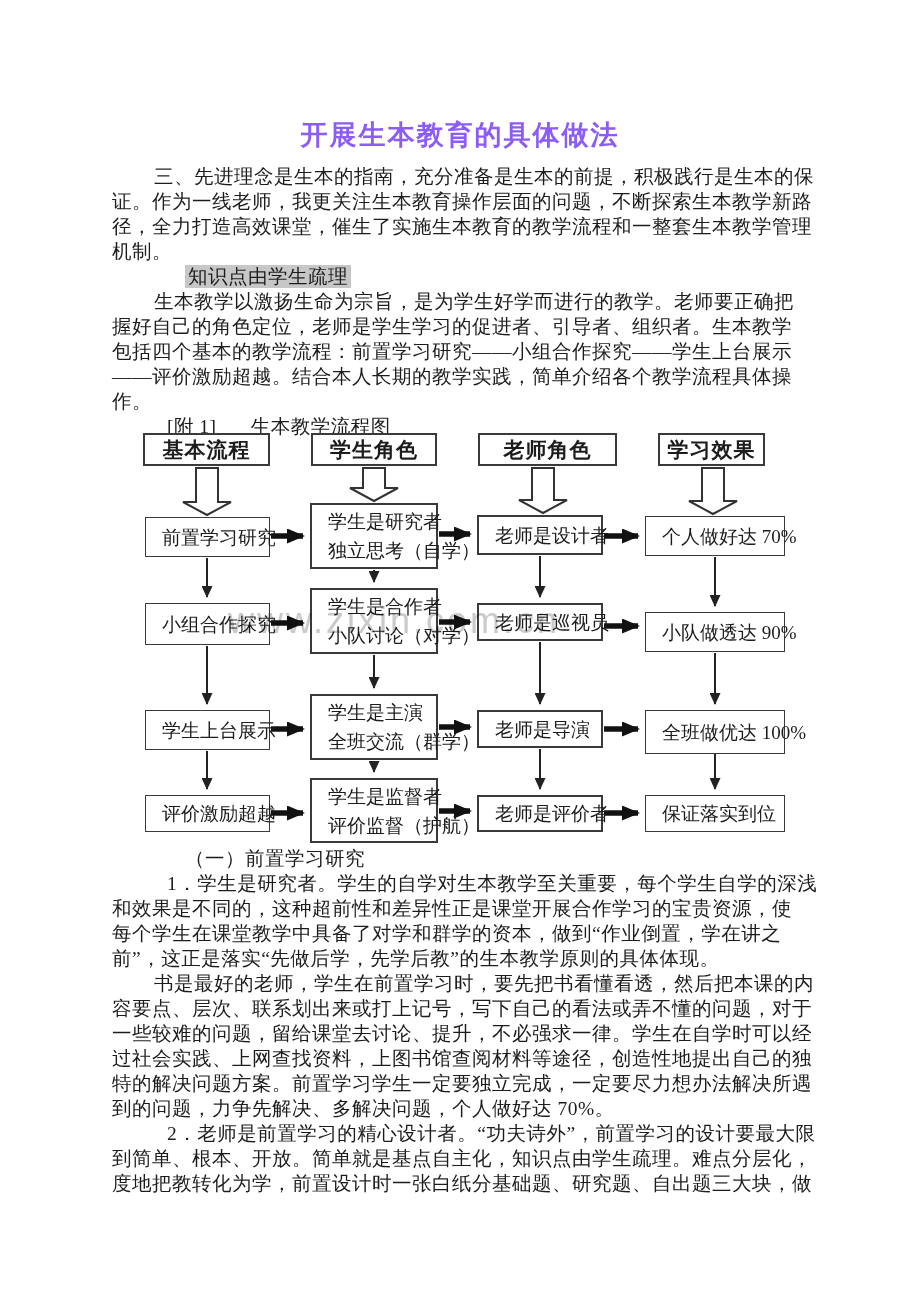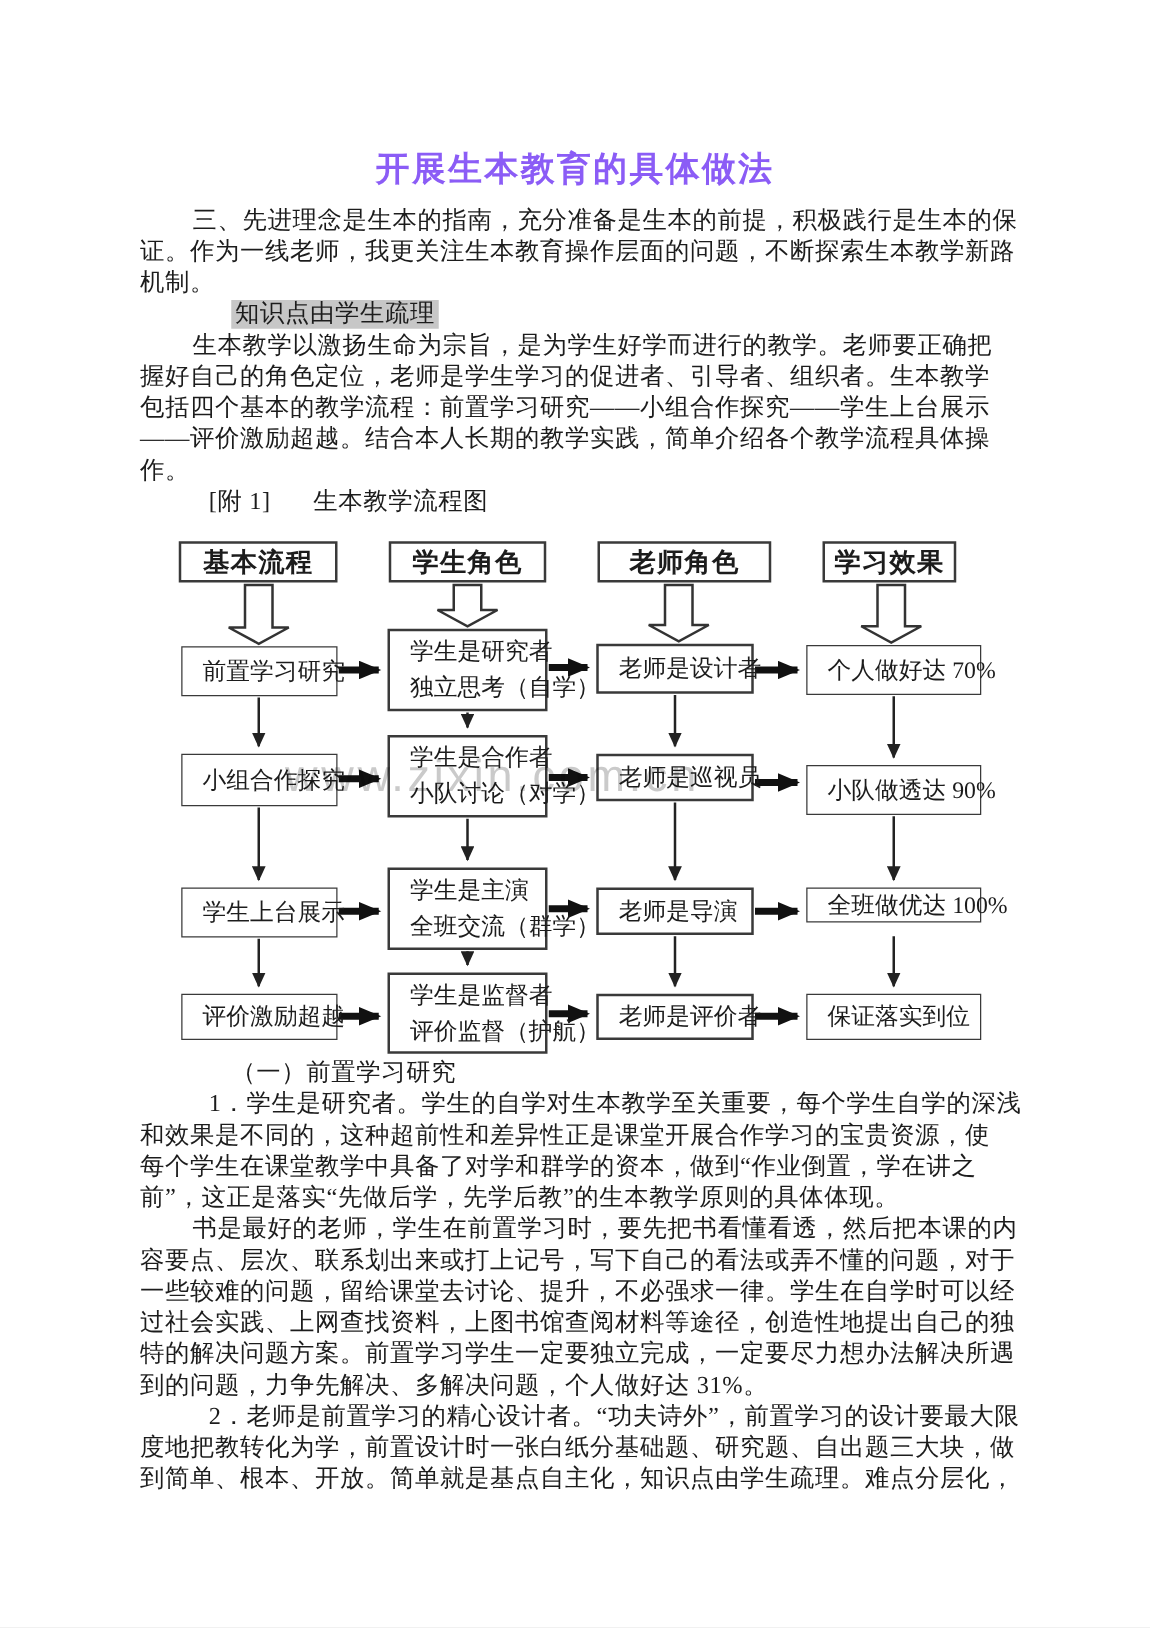--- a/index.html
+++ b/index.html
@@ -53,20 +53,21 @@
 </head>
 <body>
 
 <div id="page">
 
   <div id="doc-title">开展生本教育的具体做法</div>
 
   <div class="textzone" id="topzone">
     <div class="line indent2">三、先进理念是生本的指南，充分准备是生本的前提，积极践行是生本的保</div>
     <div class="line">证。作为一线老师，我更关注生本教育操作层面的问题，不断探索生本教学新路</div>
+    <div class="line">径，全力打造高效课堂，催生了实施生本教育的教学流程和一整套生本教学管理</div>
     <div class="line">机制。</div>
     <div class="line indent-heading"><span class="hl">知识点由学生疏理</span></div>
     <div class="line indent2">生本教学以激扬生命为宗旨，是为学生好学而进行的教学。老师要正确把</div>
     <div class="line">握好自己的角色定位，老师是学生学习的促进者、引导者、组织者。生本教学</div>
     <div class="line">包括四个基本的教学流程：前置学习研究——小组合作探究——学生上台展示</div>
     <div class="line">——评价激励超越。结合本人长期的教学实践，简单介绍各个教学流程具体操</div>
     <div class="line">作。</div>
     <div class="line indent3"><span>[附 1]</span><span class="attach-gap">生本教学流程图</span></div>
   </div>
 
@@ -150,21 +151,21 @@
     <div class="fbox pad" style="left:145px;top:710px;width:125px;height:40px;">
         <span class="bl">学生上台展示</span>
       </div>
     <div class="fbox pad b2" style="left:310px;top:694px;width:128px;height:66px;">
       <span class="bl">学生是主演</span>
       <span class="bl">全班交流（群学）</span>
     </div>
     <div class="fbox pad b2" style="left:477px;top:710px;width:126px;height:38px;">
         <span class="bl">老师是导演</span>
       </div>
-    <div class="fbox pad" style="left:645px;top:710px;width:140px;height:28px;">
+    <div class="fbox pad" style="left:645px;top:710px;width:140px;height:44px;">
         <span class="bl">全班做优达 100%</span>
       </div>
 
     <div class="fbox pad" style="left:145px;top:795px;width:125px;height:37px;">
         <span class="bl">评价激励超越</span>
       </div>
     <div class="fbox pad b2" style="left:310px;top:778px;width:128px;height:65px;">
       <span class="bl">学生是监督者</span>
       <span class="bl">评价监督（护航）</span>
     </div>
@@ -182,19 +183,19 @@
     <div class="line indent-heading">（一）前置学习研究</div>
     <div class="line indent3">1．学生是研究者。学生的自学对生本教学至关重要，每个学生自学的深浅</div>
     <div class="line">和效果是不同的，这种超前性和差异性正是课堂开展合作学习的宝贵资源，使</div>
     <div class="line">每个学生在课堂教学中具备了对学和群学的资本，做到“作业倒置，学在讲之</div>
     <div class="line">前”，这正是落实“先做后学，先学后教”的生本教学原则的具体体现。</div>
     <div class="line indent2">书是最好的老师，学生在前置学习时，要先把书看懂看透，然后把本课的内</div>
     <div class="line">容要点、层次、联系划出来或打上记号，写下自己的看法或弄不懂的问题，对于</div>
     <div class="line">一些较难的问题，留给课堂去讨论、提升，不必强求一律。学生在自学时可以经</div>
     <div class="line">过社会实践、上网查找资料，上图书馆查阅材料等途径，创造性地提出自己的独</div>
     <div class="line">特的解决问题方案。前置学习学生一定要独立完成，一定要尽力想办法解决所遇</div>
-    <div class="line">到的问题，力争先解决、多解决问题，个人做好达 31%。</div>
+    <div class="line">到的问题，力争先解决、多解决问题，个人做好达 70%。</div>
     <div class="line indent3">2．老师是前置学习的精心设计者。“功夫诗外”，前置学习的设计要最大限</div>
+    <div class="line">到简单、根本、开放。简单就是基点自主化，知识点由学生疏理。难点分层化，</div>
     <div class="line">度地把教转化为学，前置设计时一张白纸分基础题、研究题、自出题三大块，做</div>
-    <div class="line">到简单、根本、开放。简单就是基点自主化，知识点由学生疏理。难点分层化，</div>
   </div>
 
 </div>
 
 </body></html>

